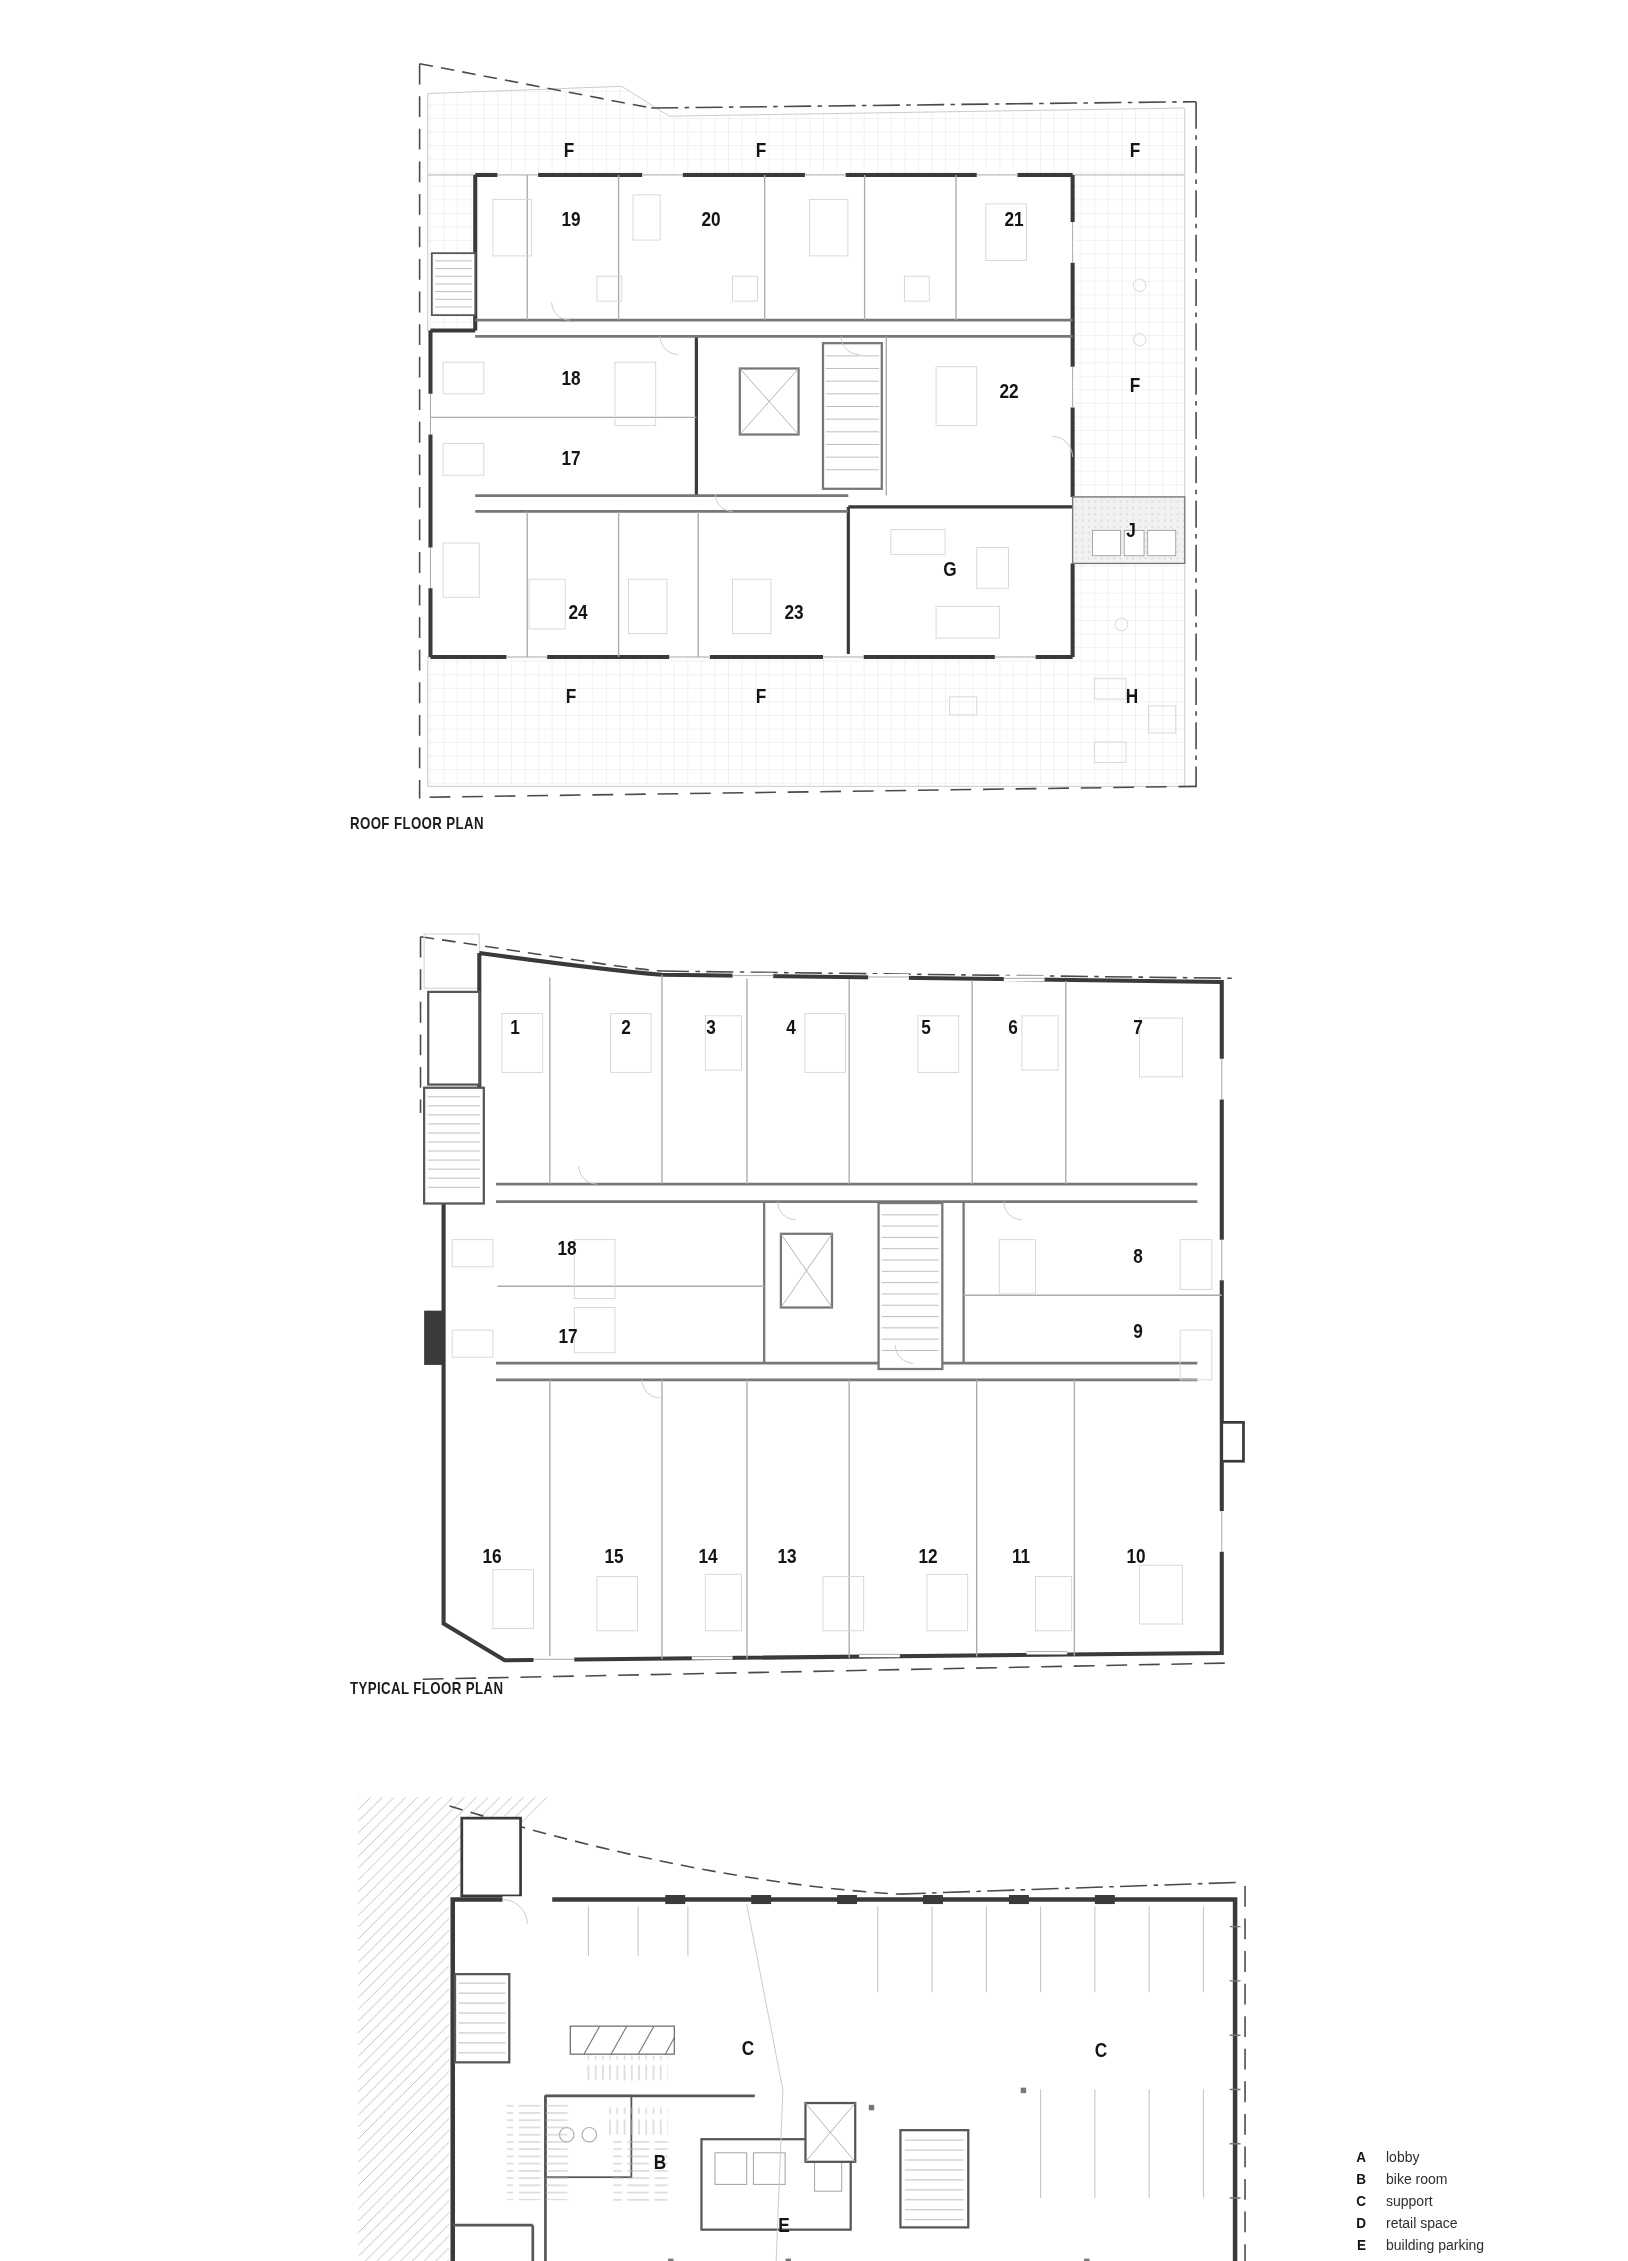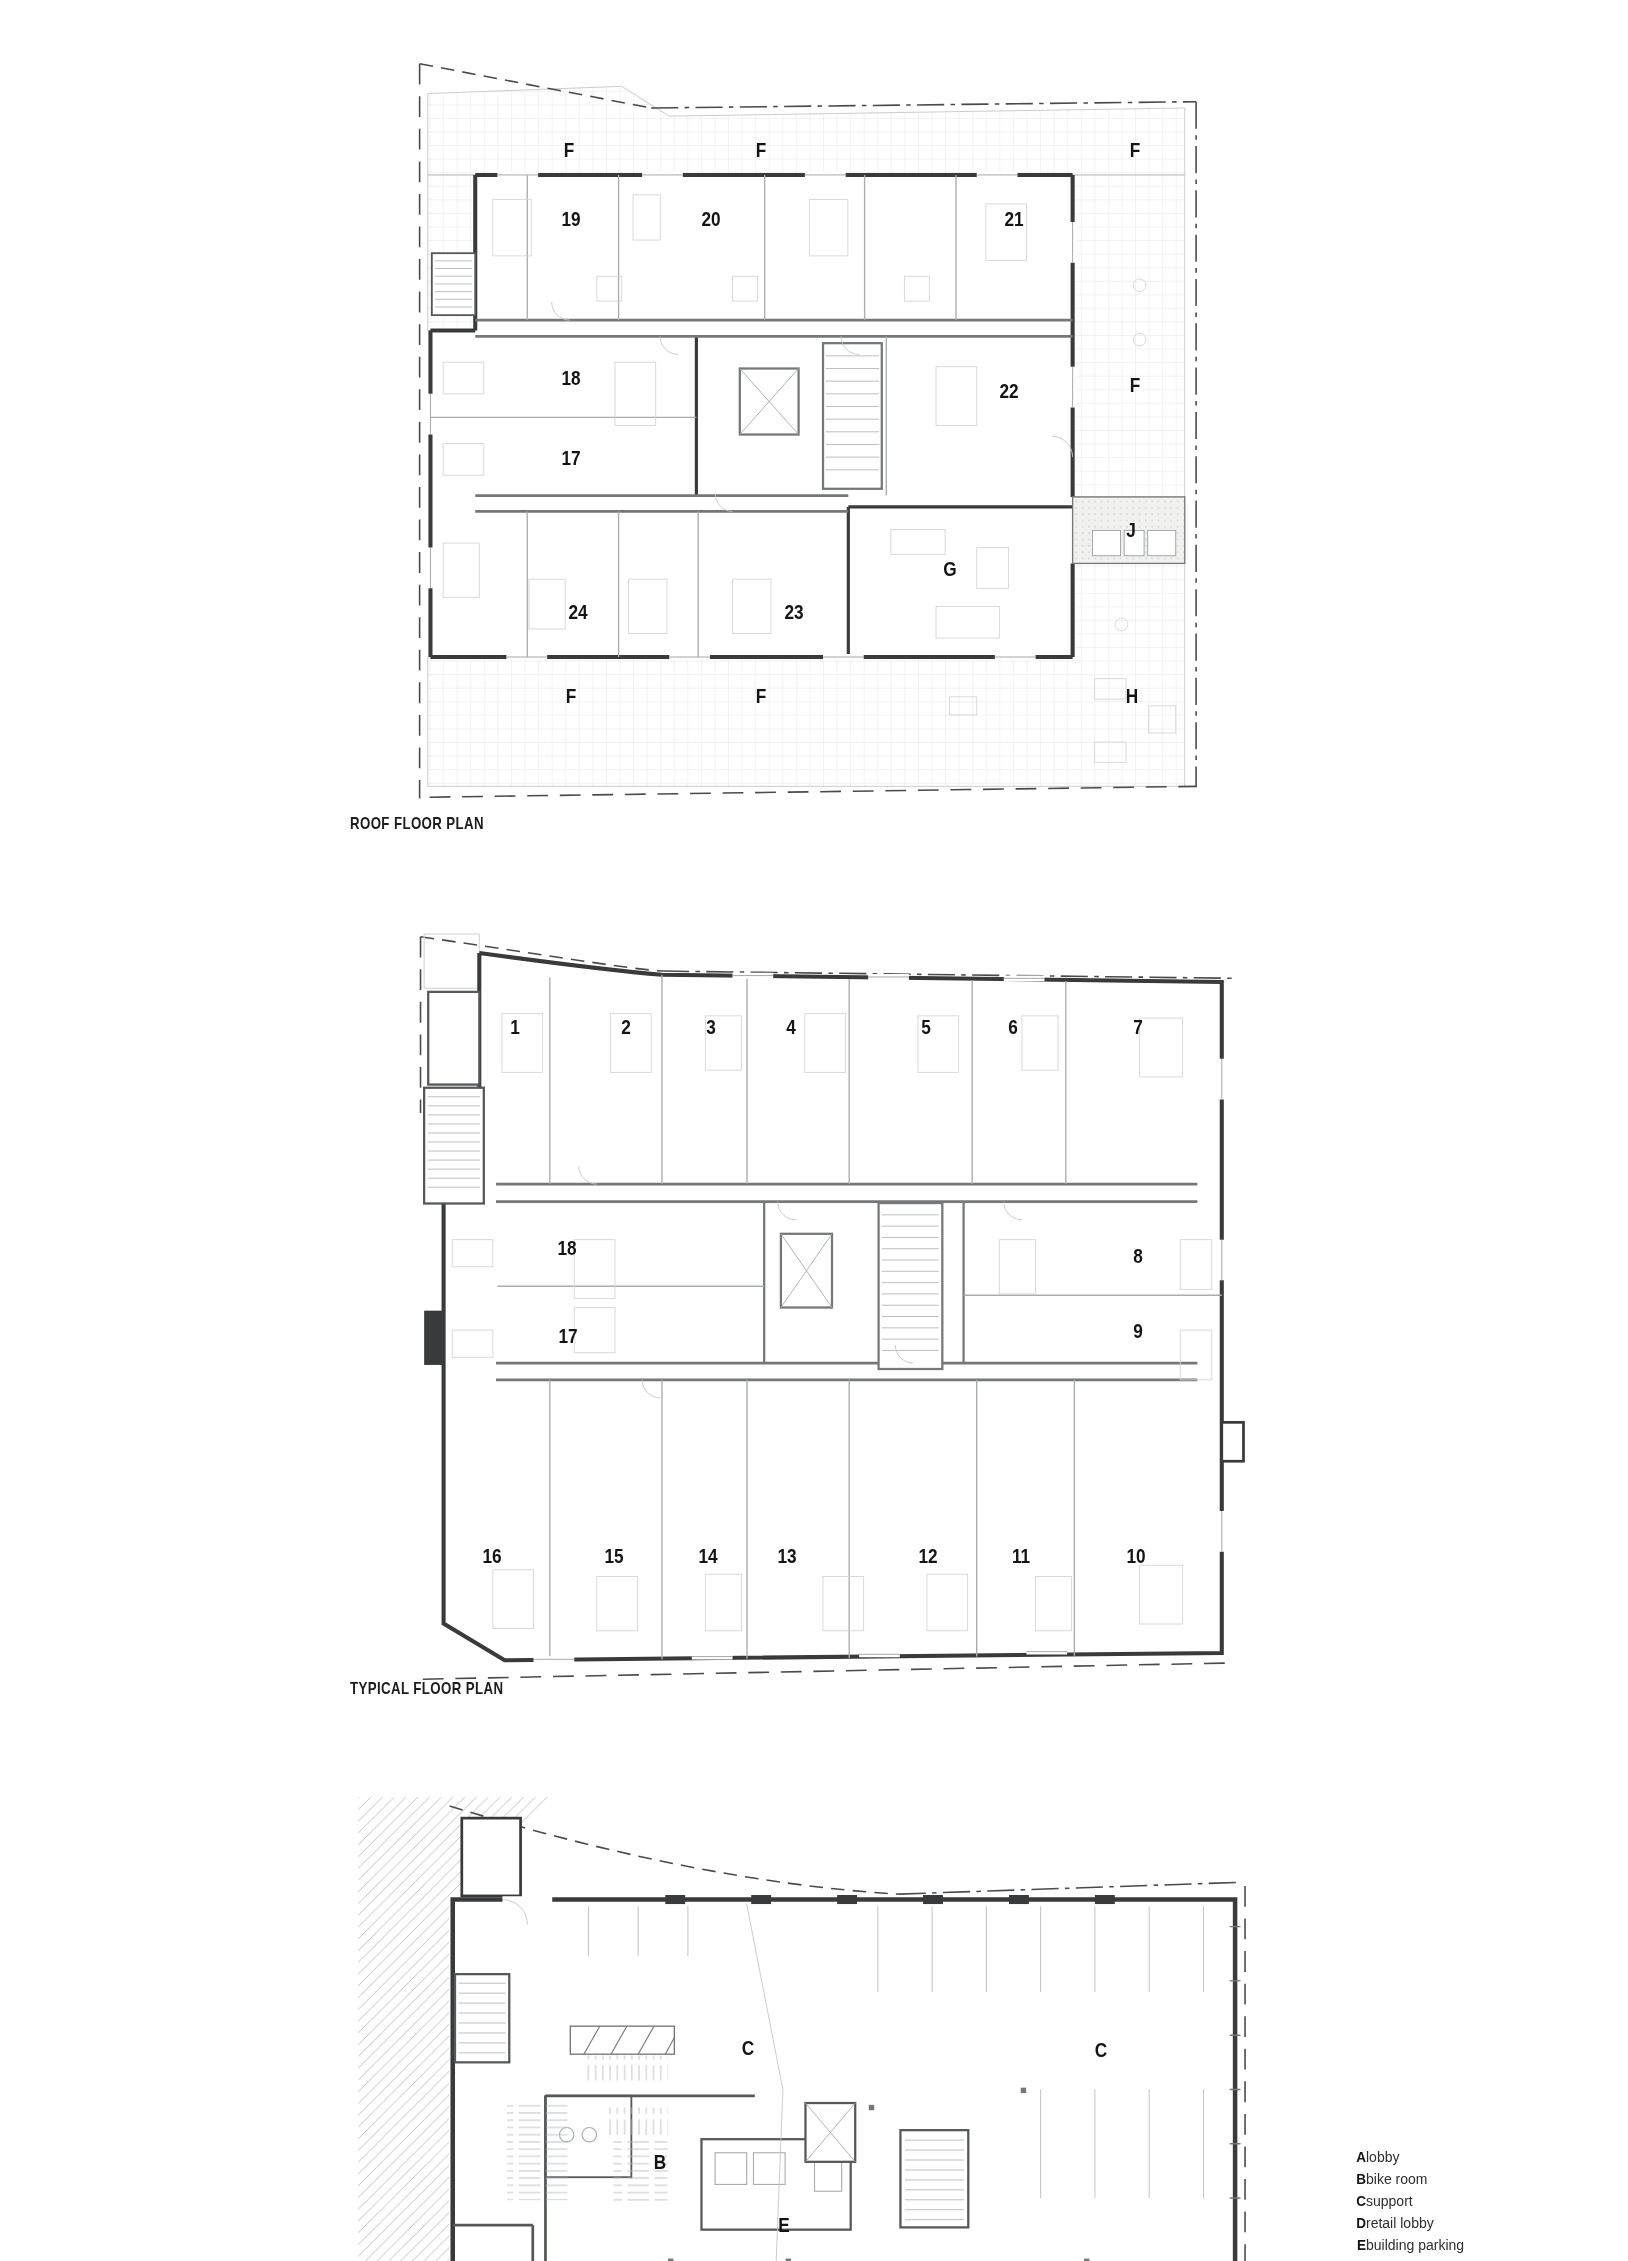--- a/index.html
+++ b/index.html
@@ -16,21 +16,21 @@
   .plan-label{
     position:absolute;transform:translate(-50%,-50%) scaleX(.82);
     font-weight:700;font-size:21px;color:#141414;white-space:nowrap;line-height:1;
   }
   .legend{position:absolute;left:1307px;top:2146px;}
   .legend-row{display:flex;align-items:center;height:22px;}
   .legend-key{
     width:59px;text-align:right;font-weight:700;font-size:15.4px;color:#141414;
     transform:scaleX(.88);transform-origin:100% 50%;white-space:nowrap;
   }
-  .legend-desc{margin-left:0;font-size:14px;color:#2e2e2e;white-space:nowrap;}
+  .legend-desc{margin-left:20px;font-size:14px;color:#2e2e2e;white-space:nowrap;}
 </style>
 </head>
 <body style="width: 1628px; height: 2605px; background: rgb(255, 255, 255);">
 
 <svg width="0" height="0" style="position:absolute" aria-hidden="true">
   <defs>
     <pattern id="grid" width="30" height="30" patternUnits="userSpaceOnUse">
       <path d="M30 0H0M0 0V30" stroke="#d7dadb" stroke-width="1.5" fill="none"></path>
     </pattern>
     <pattern id="dots" width="14" height="14" patternUnits="userSpaceOnUse">
@@ -344,21 +344,21 @@
     <div class="legend-row">
       <span class="legend-key">B</span>
       <span class="legend-desc">bike room</span>
     </div>
     <div class="legend-row">
       <span class="legend-key">C</span>
       <span class="legend-desc">support</span>
     </div>
     <div class="legend-row">
       <span class="legend-key">D</span>
-      <span class="legend-desc">retail lobby</span>
+      <span class="legend-desc">retail space</span>
     </div>
     <div class="legend-row">
       <span class="legend-key">E</span>
       <span class="legend-desc">building parking</span>
     </div>
     <div class="legend-row">
       <span class="legend-key">1-24</span>
       <span class="legend-desc">unit types</span>
     </div>
   </div>

